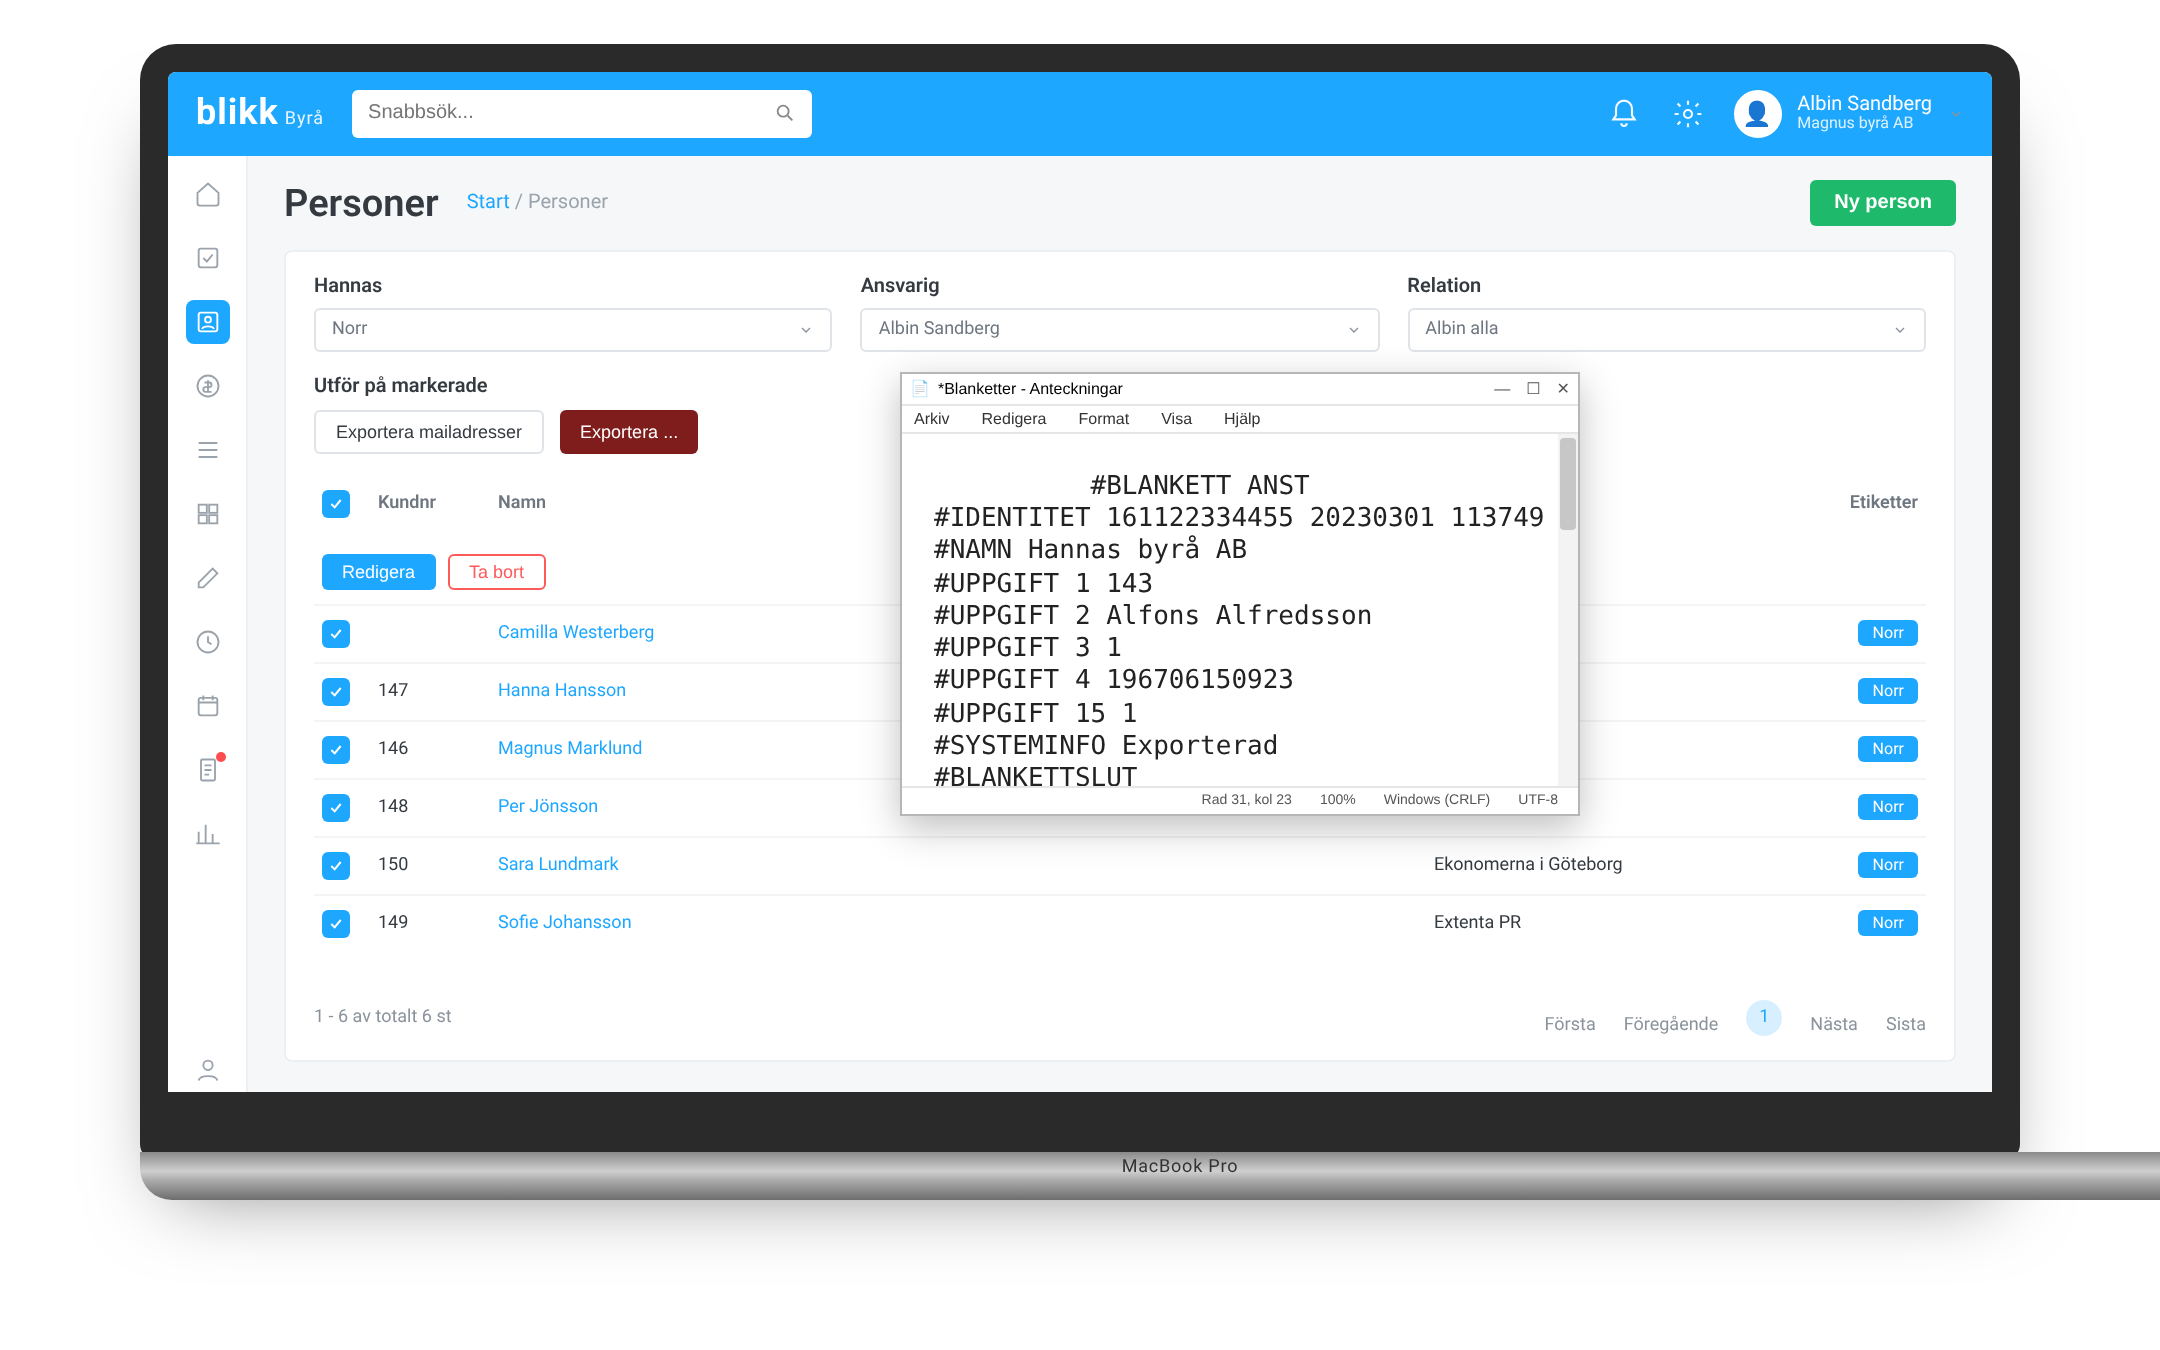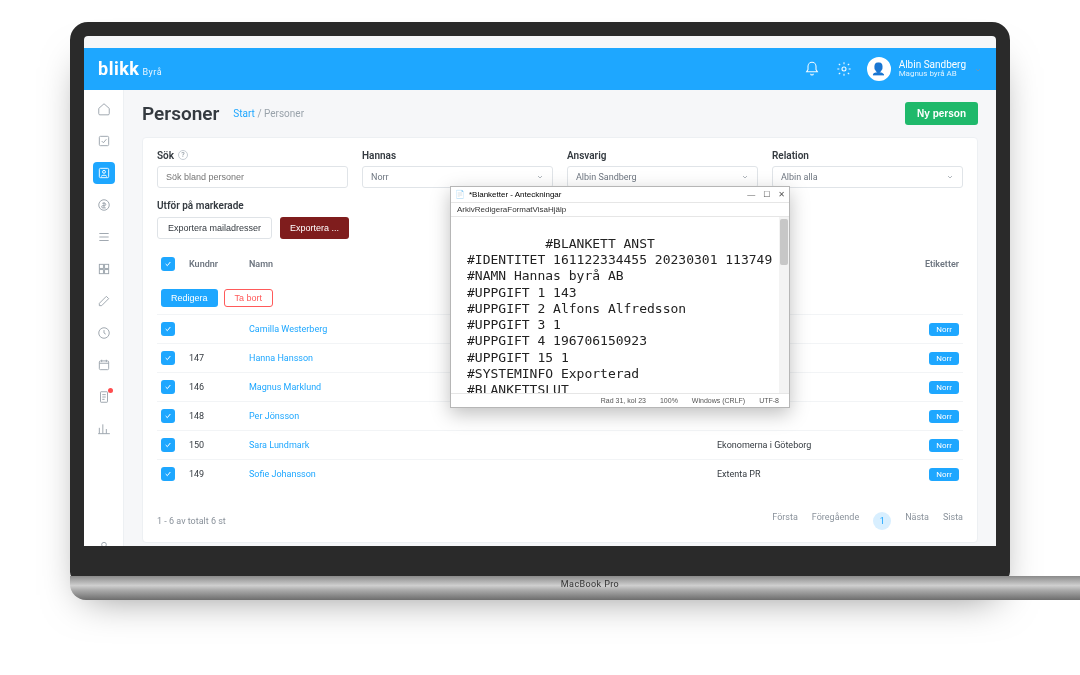--- a/index.html
+++ b/index.html
@@ -6,21 +6,21 @@
   html, body { width: 1080px; height: 675px; font-family: -apple-system, "Segoe UI", Roboto, Arial, sans-serif; background: #fff; overflow: hidden; }
 
   
   .laptop { position: absolute; left: 50%; top: 46%; transform: translate(-50%,-50%); width: 940px; }
   .screen-bezel { border: 14px solid #2a2a2a; border-bottom-width: 34px; border-radius: 18px 18px 8px 8px; background:#111; overflow:hidden; box-shadow: 0 30px 40px -15px rgba(0,0,0,.5); }
   .screen { width: 912px; height: 510px; background: #f6f7f9; position: relative; overflow:hidden; }
   .hinge { margin: -4px auto 0; width: 1040px; height: 24px; background: linear-gradient(#8a8a8a,#cfcfcf 40%,#a9a9a9 60%,#6d6d6d); border-radius: 0 0 16px 16px; box-shadow: 0 34px 30px -12px rgba(0,0,0,.35); position:relative; }
   .hinge-label { position:absolute; left:50%; top:3px; transform:translateX(-50%); font-size:9px; color:#333; letter-spacing:.4px; }
 
   
-  .topbar { height: 42px; background: #1ea7ff; display:flex; align-items:center; padding:0 14px; color:#fff; gap:14px;margin-top:12px; }
+  .topbar { height: 42px; background: #1ea7ff; display:flex; align-items:center; padding:0 14px; color:#fff; gap:14px; }
   .logo { font-weight:700; font-size:18px; letter-spacing:.5px; }
   .logo small { font-weight:400; font-size:9px; opacity:.9; margin-left:3px; }
   .search { flex:0 0 230px; height:24px; background:#fff; border-radius:3px; display:flex; align-items:center; padding:0 8px; }
   .search input { flex:1; border:0; outline:0; font-size:10px; color:#444; }
   .spacer { flex:1; }
   .top-icon { width:18px; height:18px; display:flex; align-items:center; justify-content:center; opacity:.95; }
   .top-icon svg { width:16px; height:16px; stroke:#fff; fill:none; stroke-width:1.6; }
   .user { display:flex; align-items:center; gap:8px; font-size:10px; }
   .avatar { width:24px; height:24px; border-radius:50%; background:#fff; border:2px solid #fff; display:flex; align-items:center; justify-content:center; font-size:12px; }
   .user-lines { line-height:1.1; }
@@ -62,45 +62,52 @@
   td { padding:7px 4px; border-top:1px solid #f2f4f6; }
   .chk { width:14px; height:14px; border-radius:3px; background:#1ea7ff; display:flex; align-items:center; justify-content:center; }
   .chk svg { width:8px; height:8px; stroke:#fff; fill:none; stroke-width:3; }
   .link { color:#1ea7ff; }
   .tag { background:#1ea7ff; color:#fff; border-radius:3px; padding:2px 7px; font-size:8px; }
   .row-actions { display:flex; gap:6px; margin-top:8px; }
   .btn-blue { background:#1ea7ff; color:#fff; border:0; border-radius:3px; padding:4px 10px; font-size:9px; cursor:pointer; }
   .btn-danger-outline { border:1px solid #ff5a5a; color:#ff5a5a; background:#fff; border-radius:3px; padding:3px 10px; font-size:9px; cursor:pointer; }
 
   .pager { display:flex; justify-content:space-between; align-items:center; margin-top:24px; font-size:9px; color:#8a929b; }
-  .pager-right { display:flex; gap:14px; align-items:flex-start; }
+  .pager-right { display:flex; gap:14px; align-items:flex-end; }
   .page-num { width:18px; height:18px; border-radius:50%; background:#d8efff; color:#1ea7ff; display:flex; align-items:center; justify-content:center; }
 
   
   .notepad { position:absolute; left:366px; top:150px; width:340px; height:222px; background:#fff; border:1px solid #b6b6b6; box-shadow:0 6px 18px rgba(0,0,0,.25); font-family: "Segoe UI", Tahoma, sans-serif; }
   .np-title { height:16px; display:flex; align-items:center; justify-content:space-between; padding:0 4px; font-size:8px; border-bottom:1px solid #e6e6e6; }
   .np-title-left { display:flex; align-items:center; gap:4px; }
   .np-ctrls { display:flex; gap:8px; color:#555; }
-  .np-menu { height:14px; display:flex; gap:0; padding:0 6px; font-size:8px; color:#333; border-bottom:1px solid #e6e6e6; align-items:center; }
+  .np-menu { height:14px; display:flex; gap:16px; padding:0 6px; font-size:8px; color:#333; border-bottom:1px solid #e6e6e6; align-items:center; }
   .np-body { height:calc(100% - 44px); overflow:hidden; padding:3px 16px; font-family: Consolas, monospace; font-size:13px; line-height:1.25; color:#222; white-space:pre; position:relative; }
   .np-scroll { position:absolute; right:0; top:0; bottom:0; width:10px; background:#f3f3f3; }
   .np-thumb { position:absolute; right:1px; top:2px; width:8px; height:46px; background:#c7c7c7; border-radius:2px; }
   .np-status { height:14px; border-top:1px solid #e6e6e6; display:flex; justify-content:flex-end; gap:14px; padding:0 10px; font-size:7px; color:#555; align-items:center; }
 </style>
 </head>
 <body>
 
 <div class="laptop">
   <div class="screen-bezel">
     <div class="screen">
 
       <div class="topbar">
         <div class="logo">
           <span>blikk</span><small>Byrå</small>
         </div>
+        <div class="search">
+          <input placeholder="Snabbsök..." style="">
+          <span><svg viewBox="0 0 24 24" style="width:11px;height:11px;stroke:#888;fill:none;stroke-width:2">
+                <circle cx="10" cy="10" r="6"></circle>
+                <path d="M15 15l5 5"></path>
+              </svg></span>
+        </div>
         <div class="spacer"></div>
         <div class="top-icon">
             <svg viewBox="0 0 24 24">
               <path d="M6 8a6 6 0 0112 0v5l2 3H4l2-3V8z"></path>
               <path d="M10 19a2 2 0 004 0"></path>
             </svg>
           </div>
         <div class="top-icon">
             <svg viewBox="0 0 24 24">
               <circle cx="12" cy="12" r="3"></circle>
@@ -202,29 +209,20 @@
             <div class="crumb">
               <span>Start</span>
               <span class="sep">/</span>
               <span class="curr">Personer</span>
             </div>
             <button class="btn-primary">Ny person</button>
           </div>
 
           <div class="card">
             <div class="filters">
-              <div class="filter">
-                <div class="f-label">
-                    <span>Sök</span>
-                    <span class="hint">?</span>
-                  </div>
-                <div class="f-ctrl">
-                    <input placeholder="Sök bland personer" style="">
-                  </div>
-              </div>
               <div class="filter">
                 <div class="f-label">Hannas</div>
                 <div class="f-ctrl">
                     <span>Norr</span>
                     <span class="chev"><svg viewBox="0 0 24 24">
                         <path d="M6 9l6 6 6-6"></path>
                       </svg></span>
                   </div>
               </div>
               <div class="filter">

